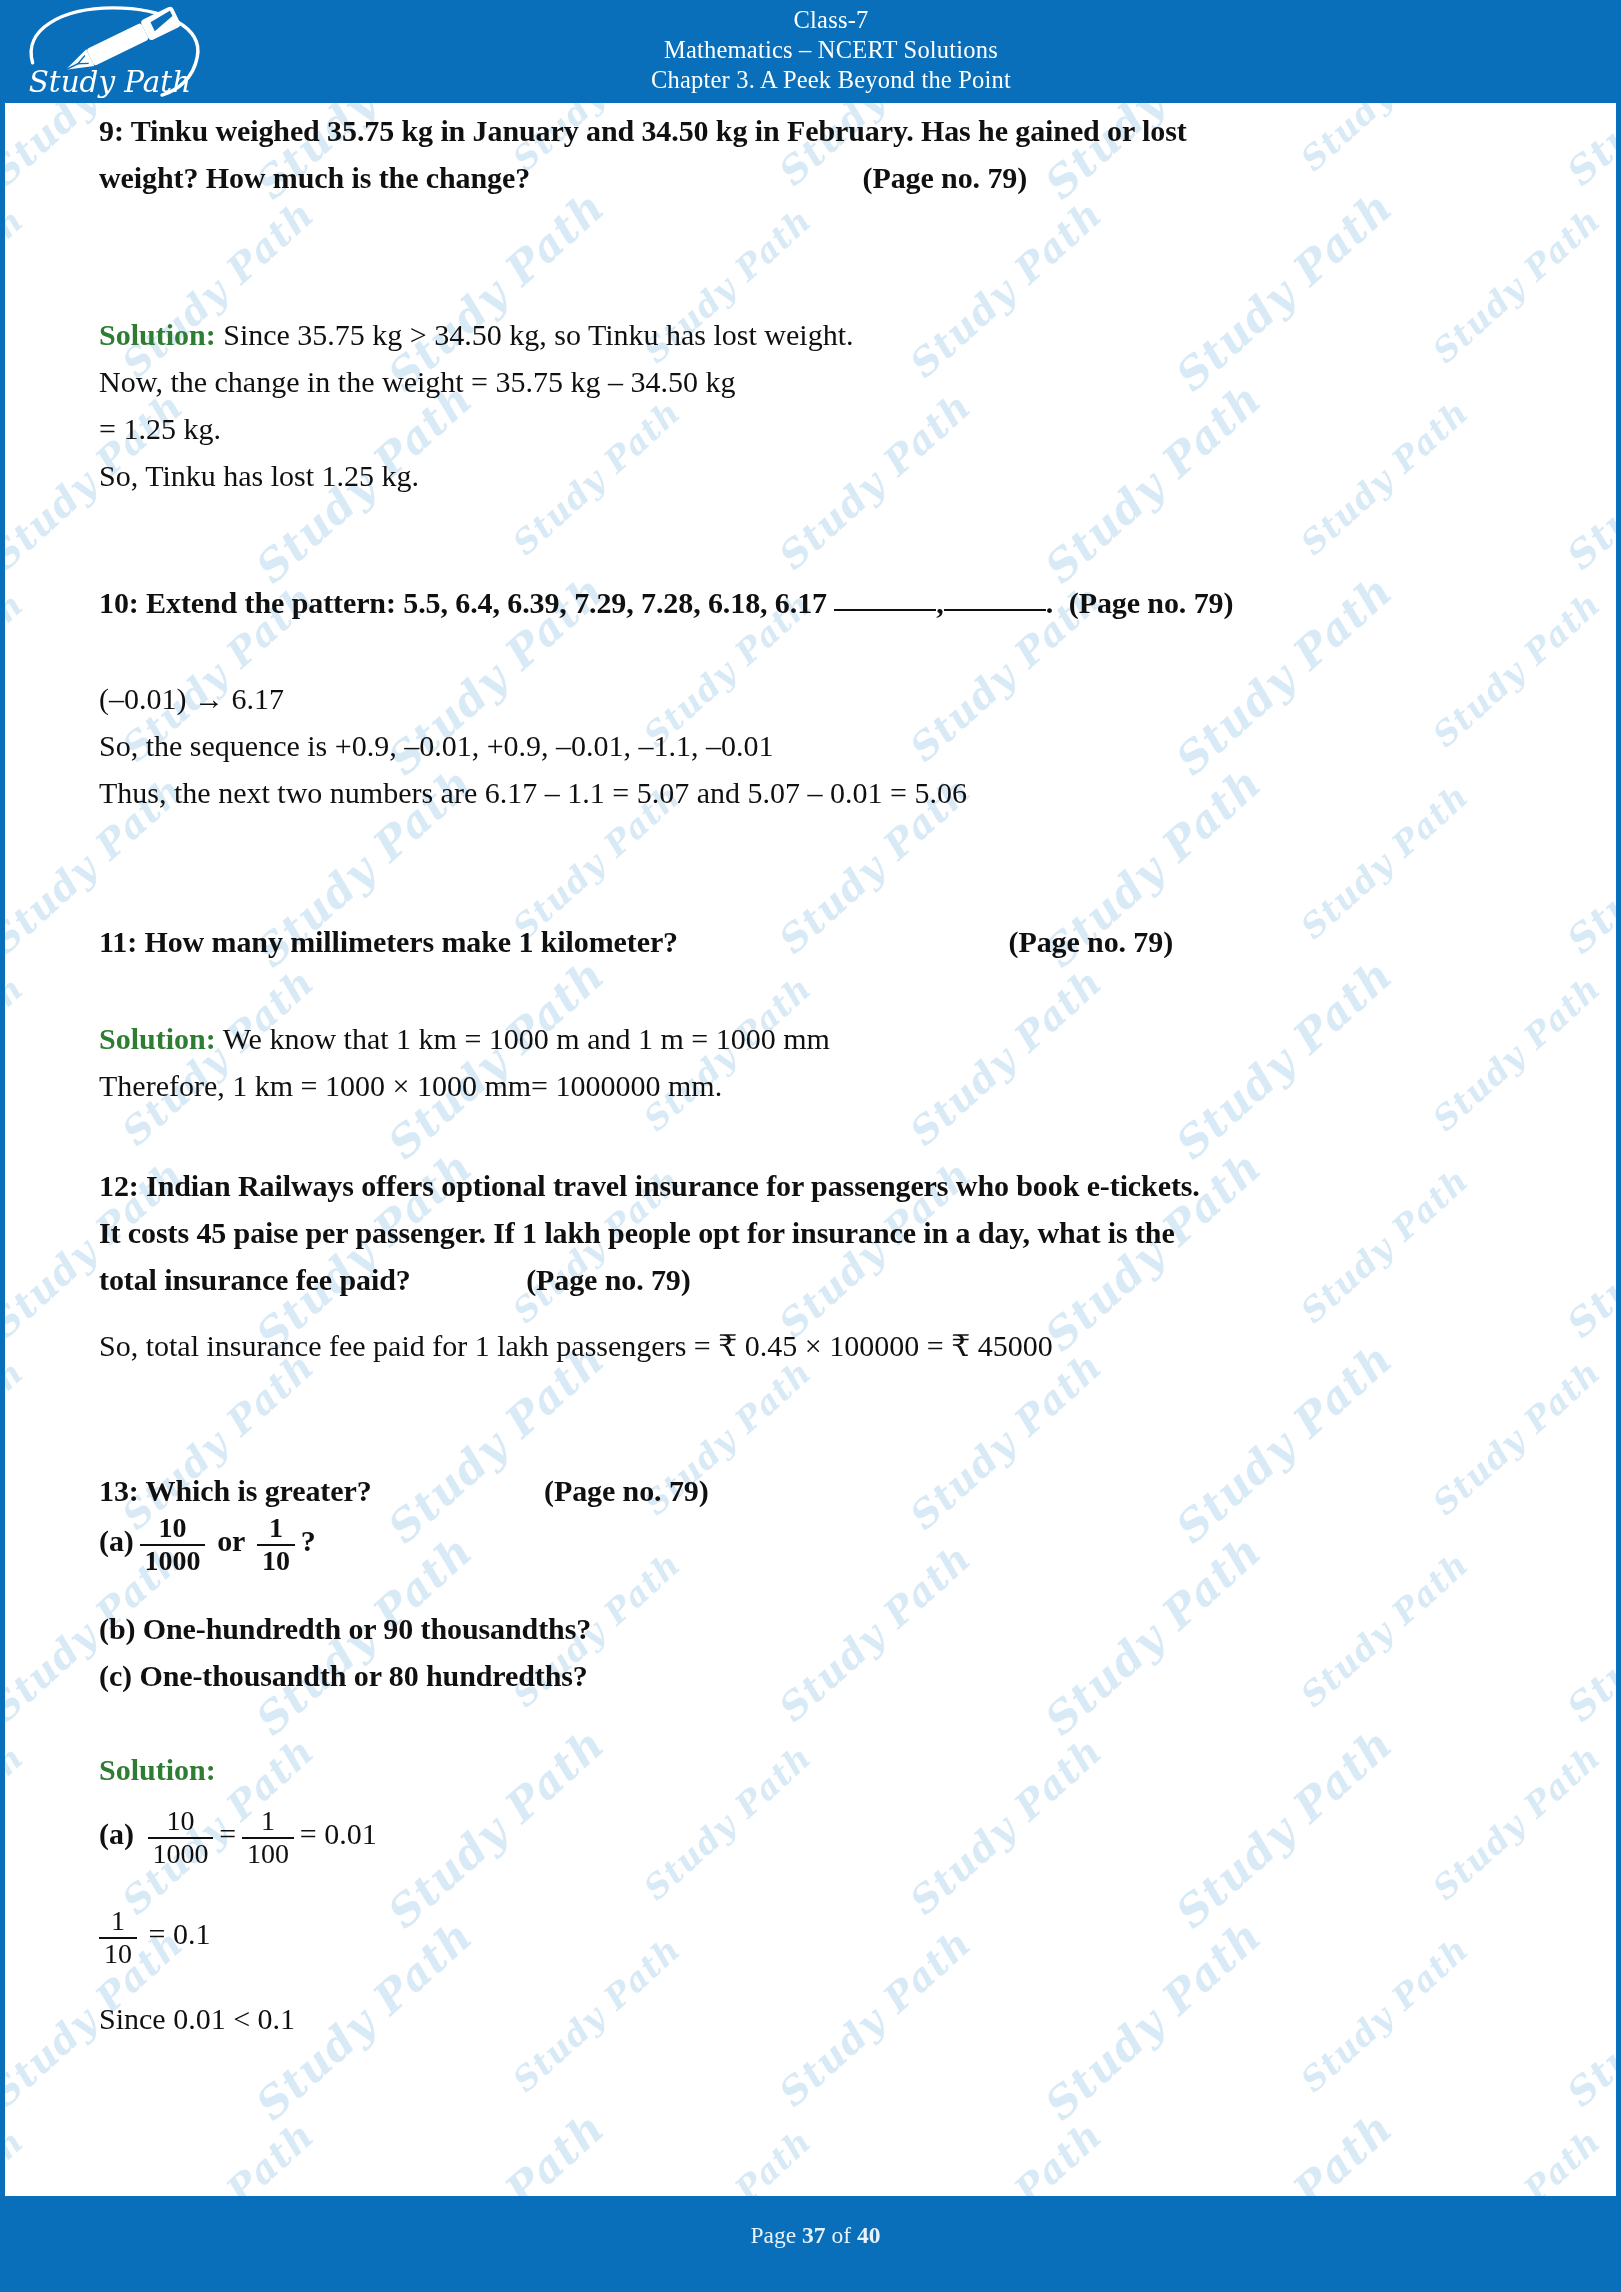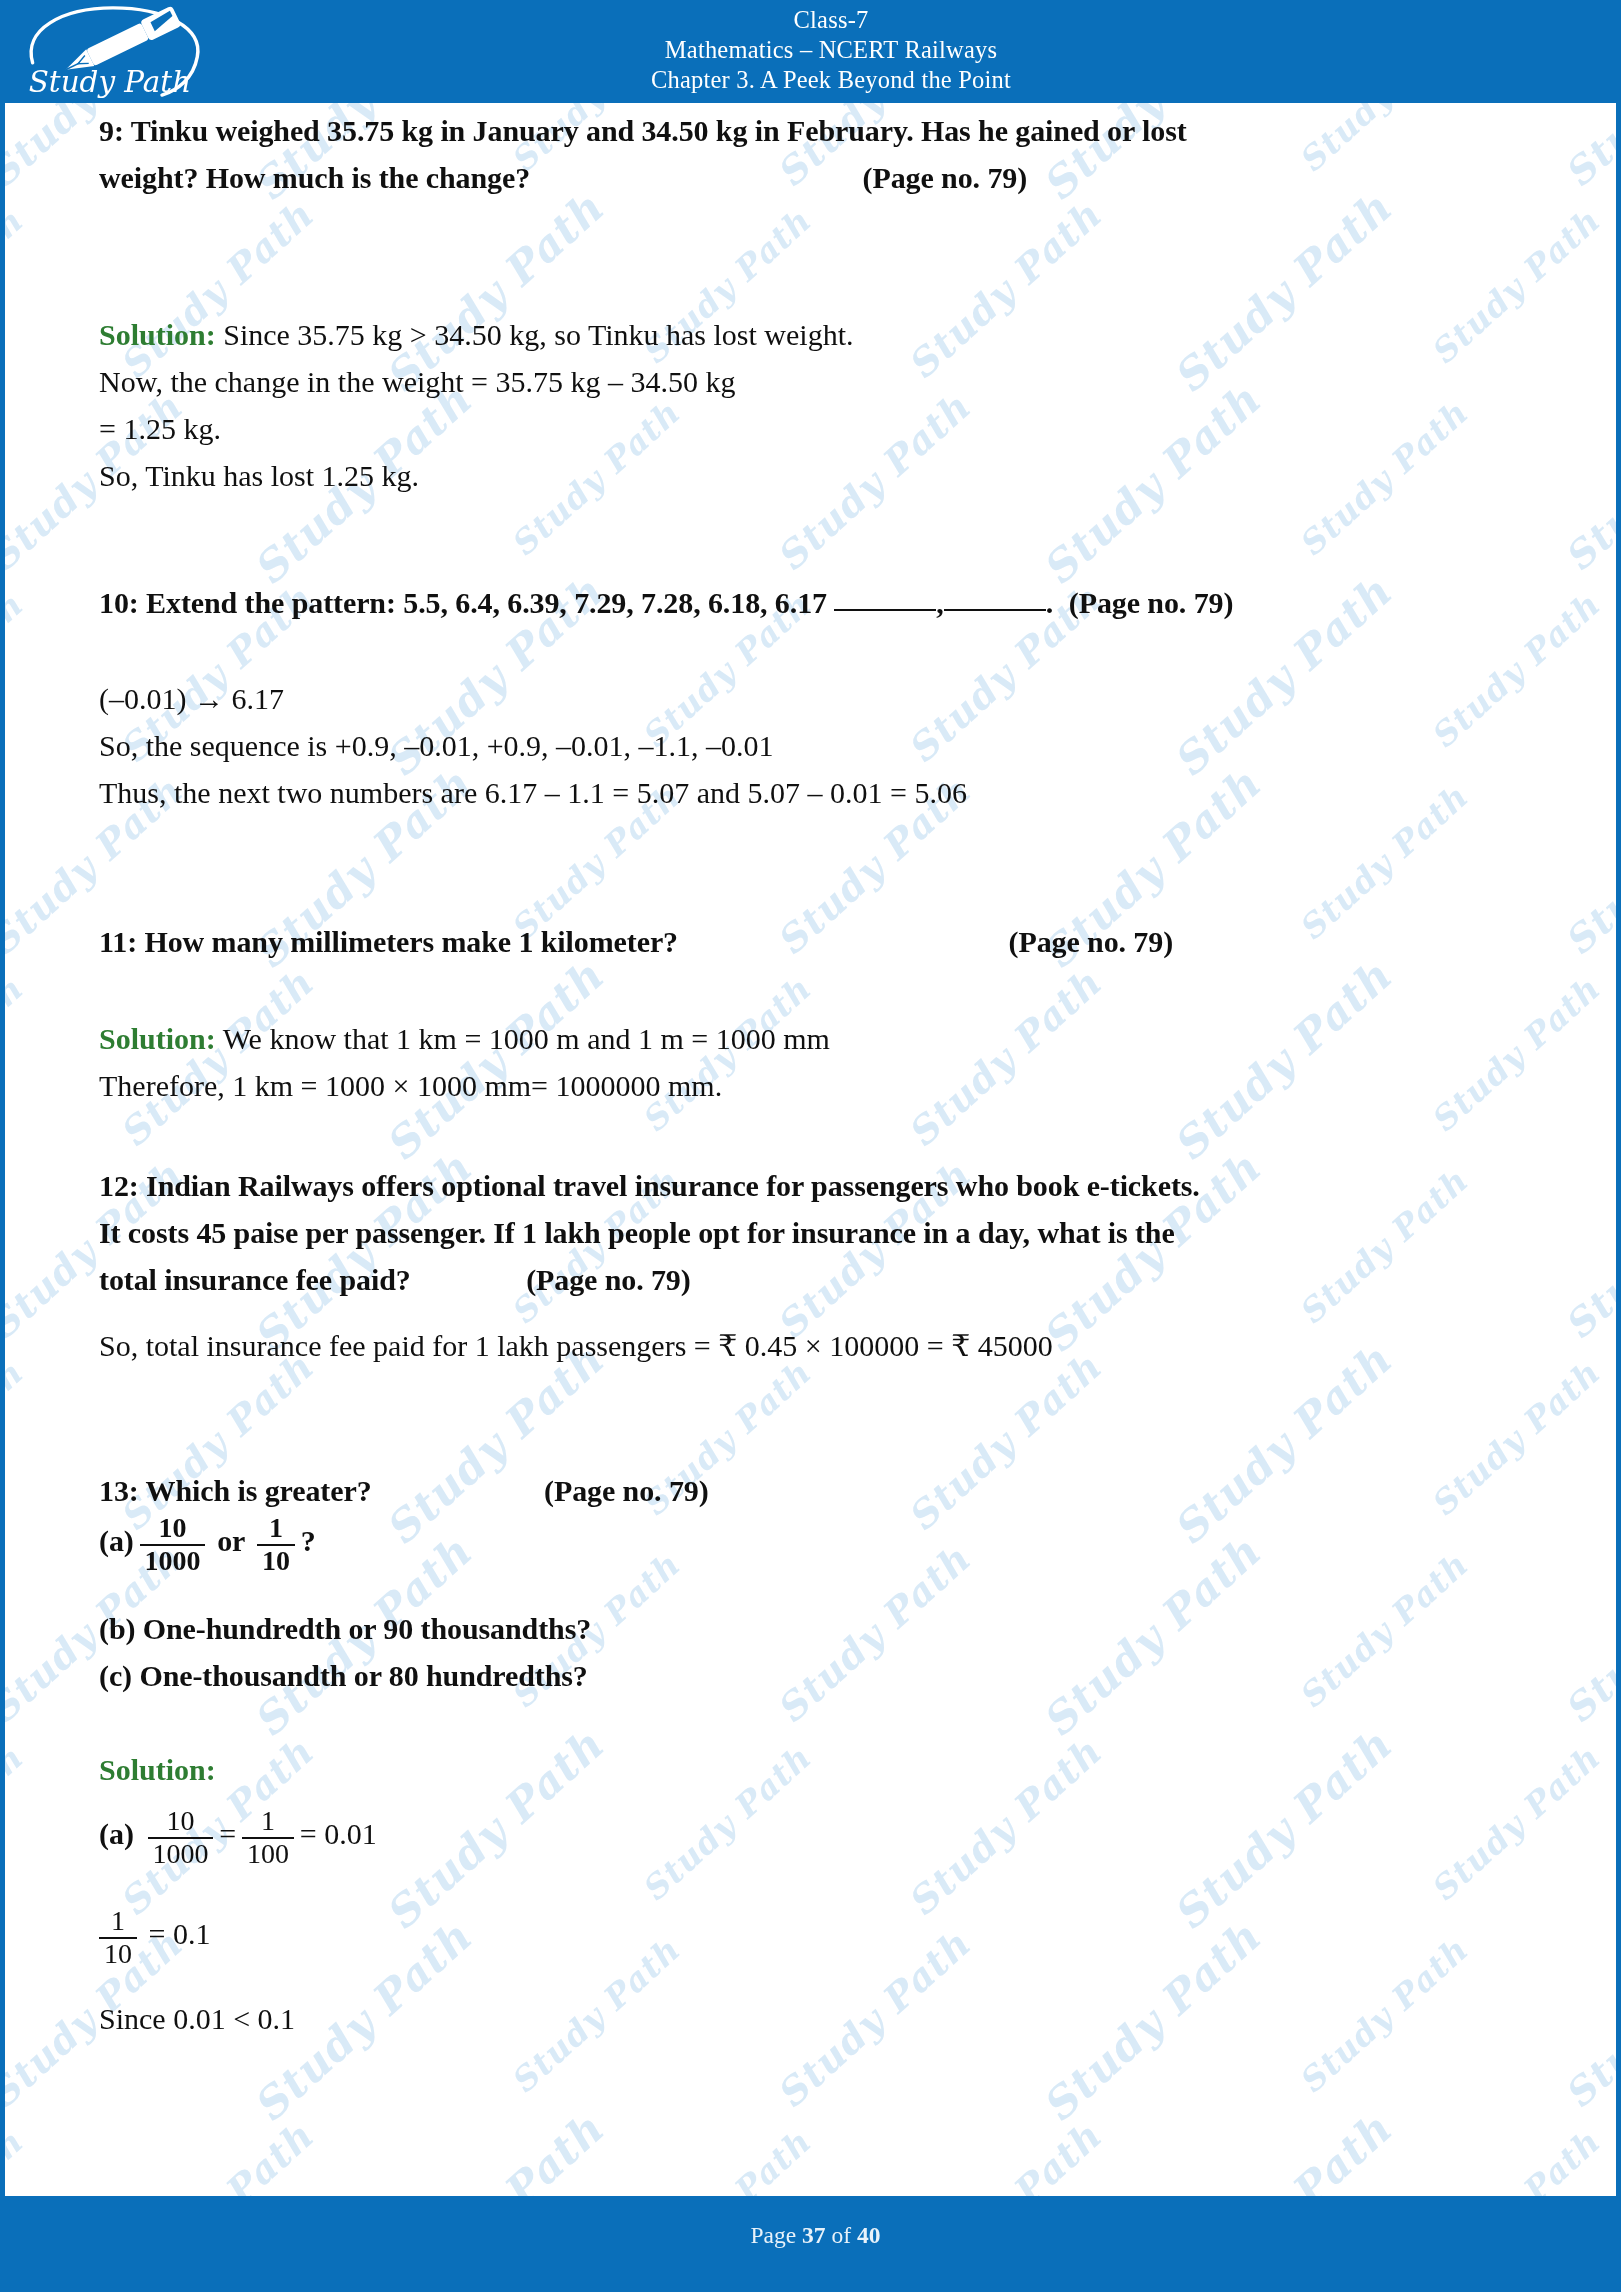--- a/index.html
+++ b/index.html
@@ -277,21 +277,21 @@
           <path d="M 62 45.5 L 46 45.5" stroke="#0a6fba" stroke-width="1.6"></path>
           <path d="M 70 41 L 60 45.5 L 70 50" fill="none" stroke="#0a6fba" stroke-width="1.4"></path>
         </g>
 
         <text x="14" y="92" fill="#ffffff" font-family="DejaVu Serif, serif" font-style="italic" font-size="30" font-weight="400">Study Path</text>
       </svg>
     </div>
 
     <div id="header-titles">
       <span class="hl">Class-7</span>
-      <span class="hl">Mathematics – NCERT Railways</span>
+      <span class="hl">Mathematics – NCERT Solutions</span>
       <span class="hl">Chapter 3. A Peek Beyond the Point</span>
     </div>
   </div>
 
   <div id="content">
 
     <div class="block" style="top:3.9px;">
       <span class="row q">9: Tinku weighed 35.75 kg in January and 34.50 kg in February. Has he gained or lost</span>
       <span class="row">
         <span class="q">weight? How much is the change?</span>

